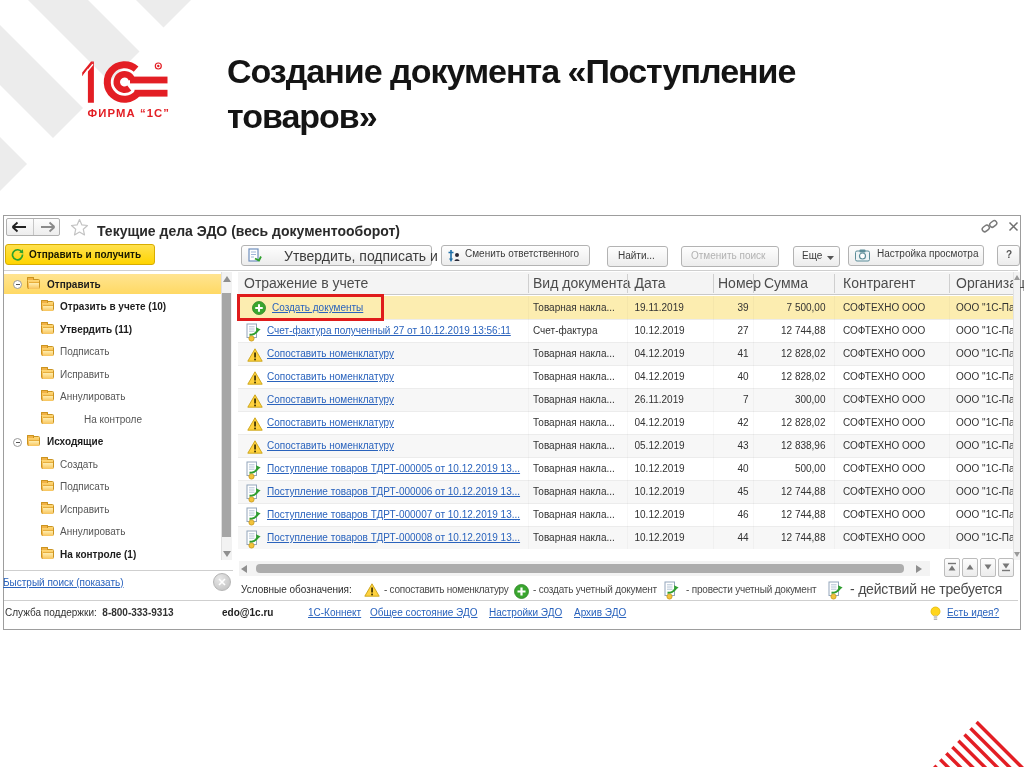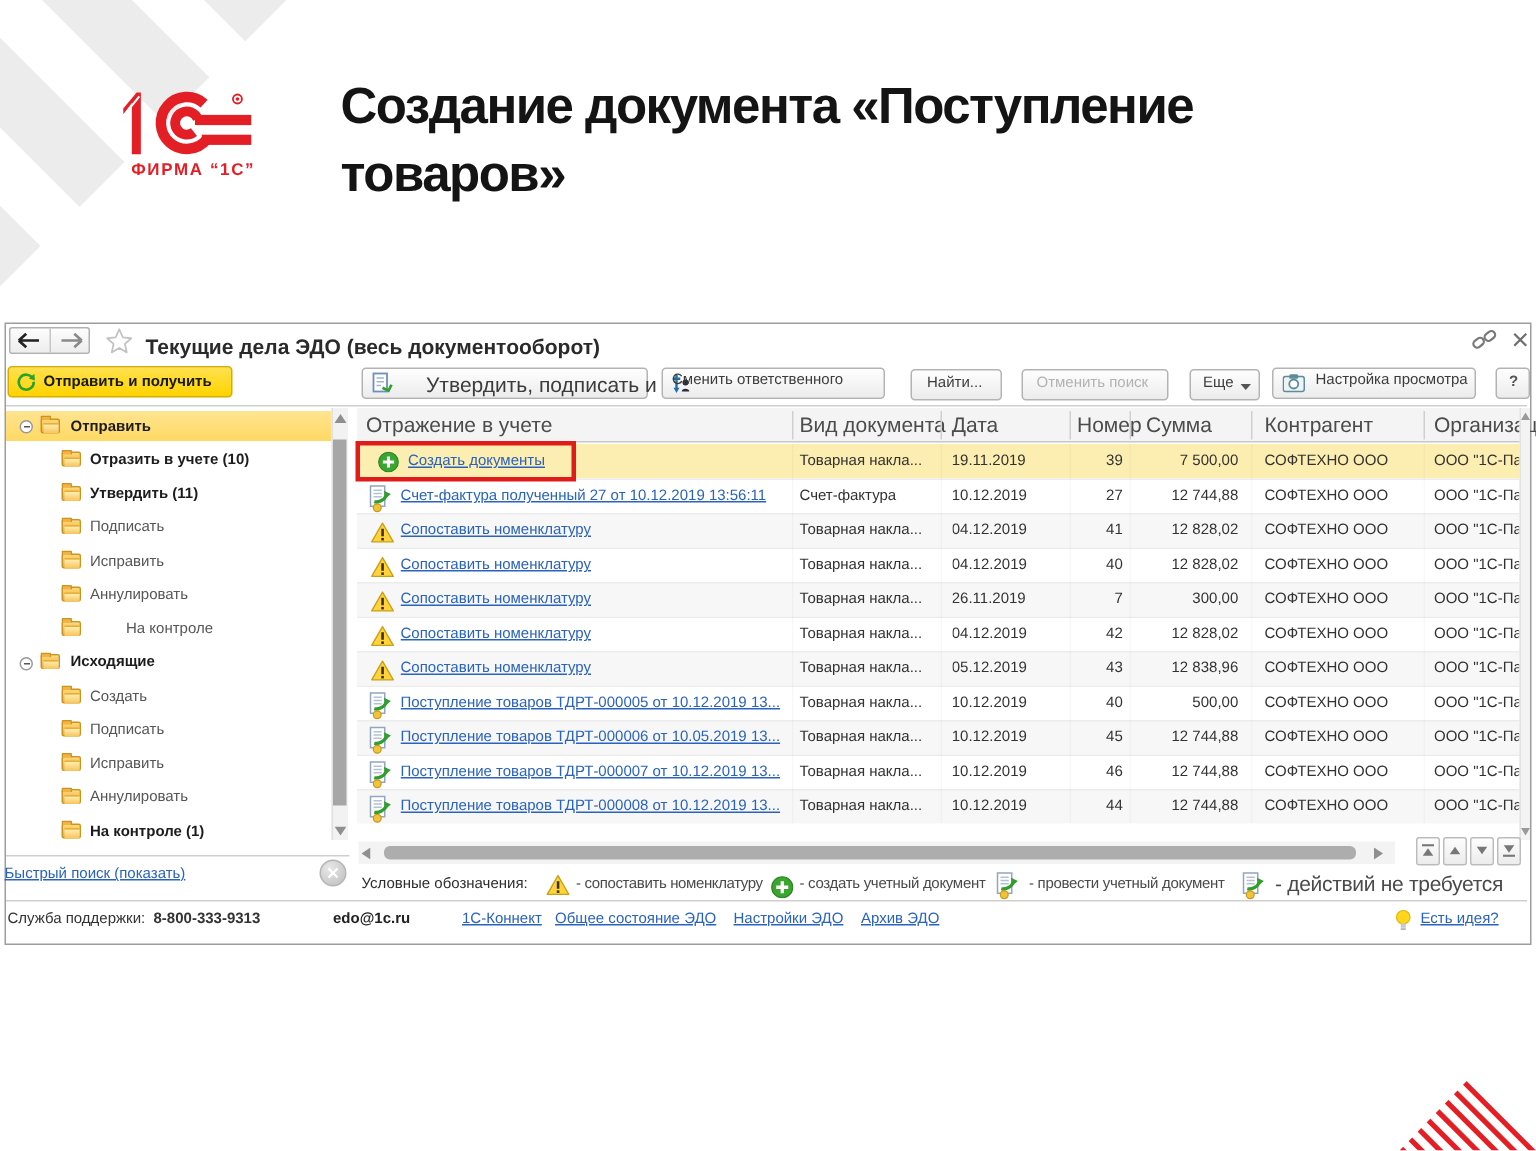--- a/index.html
+++ b/index.html
@@ -112,21 +112,21 @@
   </svg>
   <div class="abs btxt" style="left:266px;top:248px;font-size:14px;color:#3c3c3c;margin-left:18px;">Утвердить, подписать и отправить</div>
 
   <div class="btn" style="left:441px;top:245px;width:149px;"></div>
   <svg class="abs" style="left:447px;top:248px" width="14" height="15" viewBox="0 0 14 15">
     <path d="M4,2 v9 M1.5,4.5 h5" stroke="#1f6fa8" stroke-width="1.6" fill="none"></path>
     <polygon points="4,14 2,10.5 6,10.5" fill="#1f6fa8"></polygon>
     <circle cx="10" cy="7" r="2" fill="#2a2a38"></circle>
     <path d="M7.5,13 c0,-2.5 5,-2.5 5,0 z" fill="#2a2a38"></path>
   </svg>
-  <div class="abs btxt" style="left:448px;top:248px;font-size:10px;color:#3c3c3c;text-align:right;">Сменить ответственного</div>
+  <div class="abs btxt" style="left:465px;top:248px;font-size:10px;color:#3c3c3c;text-align:right;">Сменить ответственного</div>
 
   <div class="btn" style="left:607px;top:246px;width:61px;">
       <div class="btxt" style="left:10px;">Найти...</div>
     </div>
   <div class="btn" style="left:681px;top:246px;width:98px;color:#b2b2b2;">
       <div class="btxt" style="left:9px;">Отменить поиск</div>
     </div>
   <div class="btn" style="left:793px;top:246px;width:47px;">
       <div class="btxt" style="left:8px;">Еще</div>
     <svg class="abs" style="left:33px;top:9px" width="7" height="4" viewBox="0 0 7 4">
@@ -316,21 +316,21 @@
   <div class="cell" style="left:843px;top:457px;width:100px;height:23px;line-height:23px;">СОФТЕХНО ООО</div>
   <div class="cell" style="left:956px;top:457px;width:57px;height:23px;line-height:23px;">ООО "1С-Паб</div>
   <div class="abs" style="left:238px;top:480px;width:775px;height:23px;background:#f7f7f7;"></div>
   <svg class="abs" style="left:246px;top:484px" width="16" height="19" viewBox="0 0 16 19">
       <rect x="1" y="1" width="9.5" height="13.5" fill="#fff" stroke="#93a6bb" stroke-width="1"></rect>
       <path d="M3,3.8 h5.5 M3,6 h5.5 M3,8.2 h5.5" stroke="#b3c2d4" stroke-width="1"></path>
       <path d="M3.5,11.5 C6.5,12.2 10,10.5 11.5,7.5" stroke="#2f9e2f" stroke-width="2.2" fill="none"></path>
       <polygon points="10,4.2 14.6,6.4 10.6,9.6" fill="#2f9e2f"></polygon>
       <circle cx="5.5" cy="15.5" r="2.6" fill="#f2c33a" stroke="#c8991f" stroke-width="0.8"></circle>
     </svg>
-  <div class="cell" style="left:267px;top:480px;width:255px;height:23px;line-height:23px;"><span class="lnk">Поступление товаров ТДРТ-000006 от 10.05.2019 13...</span></div>
+  <div class="cell" style="left:267px;top:480px;width:255px;height:23px;line-height:23px;"><span class="lnk">Поступление товаров ТДРТ-000006 от 10.12.2019 13...</span></div>
   <div class="cell" style="left:533px;top:480px;width:88px;height:23px;line-height:23px;">Товарная накла...</div>
   <div class="cell" style="left:634.5px;top:480px;width:70px;height:23px;line-height:23px;">10.12.2019</div>
   <div class="cell num" style="left:713px;top:480px;width:35.5px;height:23px;line-height:23px;">45</div>
   <div class="cell num" style="left:753px;top:480px;width:72.5px;height:23px;line-height:23px;">12 744,88</div>
   <div class="cell" style="left:843px;top:480px;width:100px;height:23px;line-height:23px;">СОФТЕХНО ООО</div>
   <div class="cell" style="left:956px;top:480px;width:57px;height:23px;line-height:23px;">ООО "1С-Паб</div>
   <div class="abs" style="left:238px;top:503px;width:775px;height:23px;background:#ffffff;"></div>
   <svg class="abs" style="left:246px;top:507px" width="16" height="19" viewBox="0 0 16 19">
       <rect x="1" y="1" width="9.5" height="13.5" fill="#fff" stroke="#93a6bb" stroke-width="1"></rect>
       <path d="M3,3.8 h5.5 M3,6 h5.5 M3,8.2 h5.5" stroke="#b3c2d4" stroke-width="1"></path>

